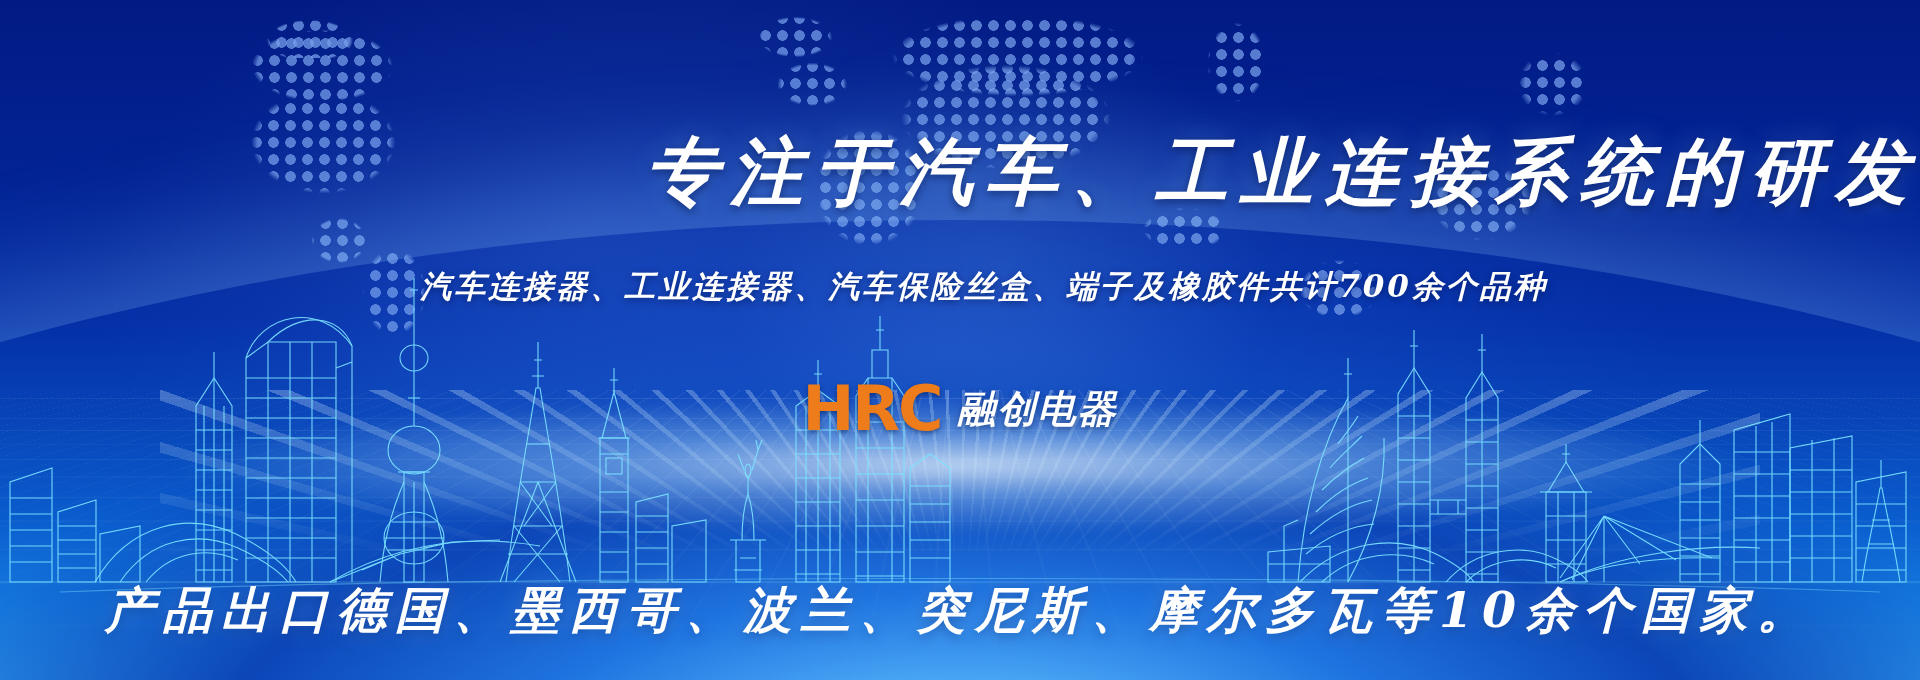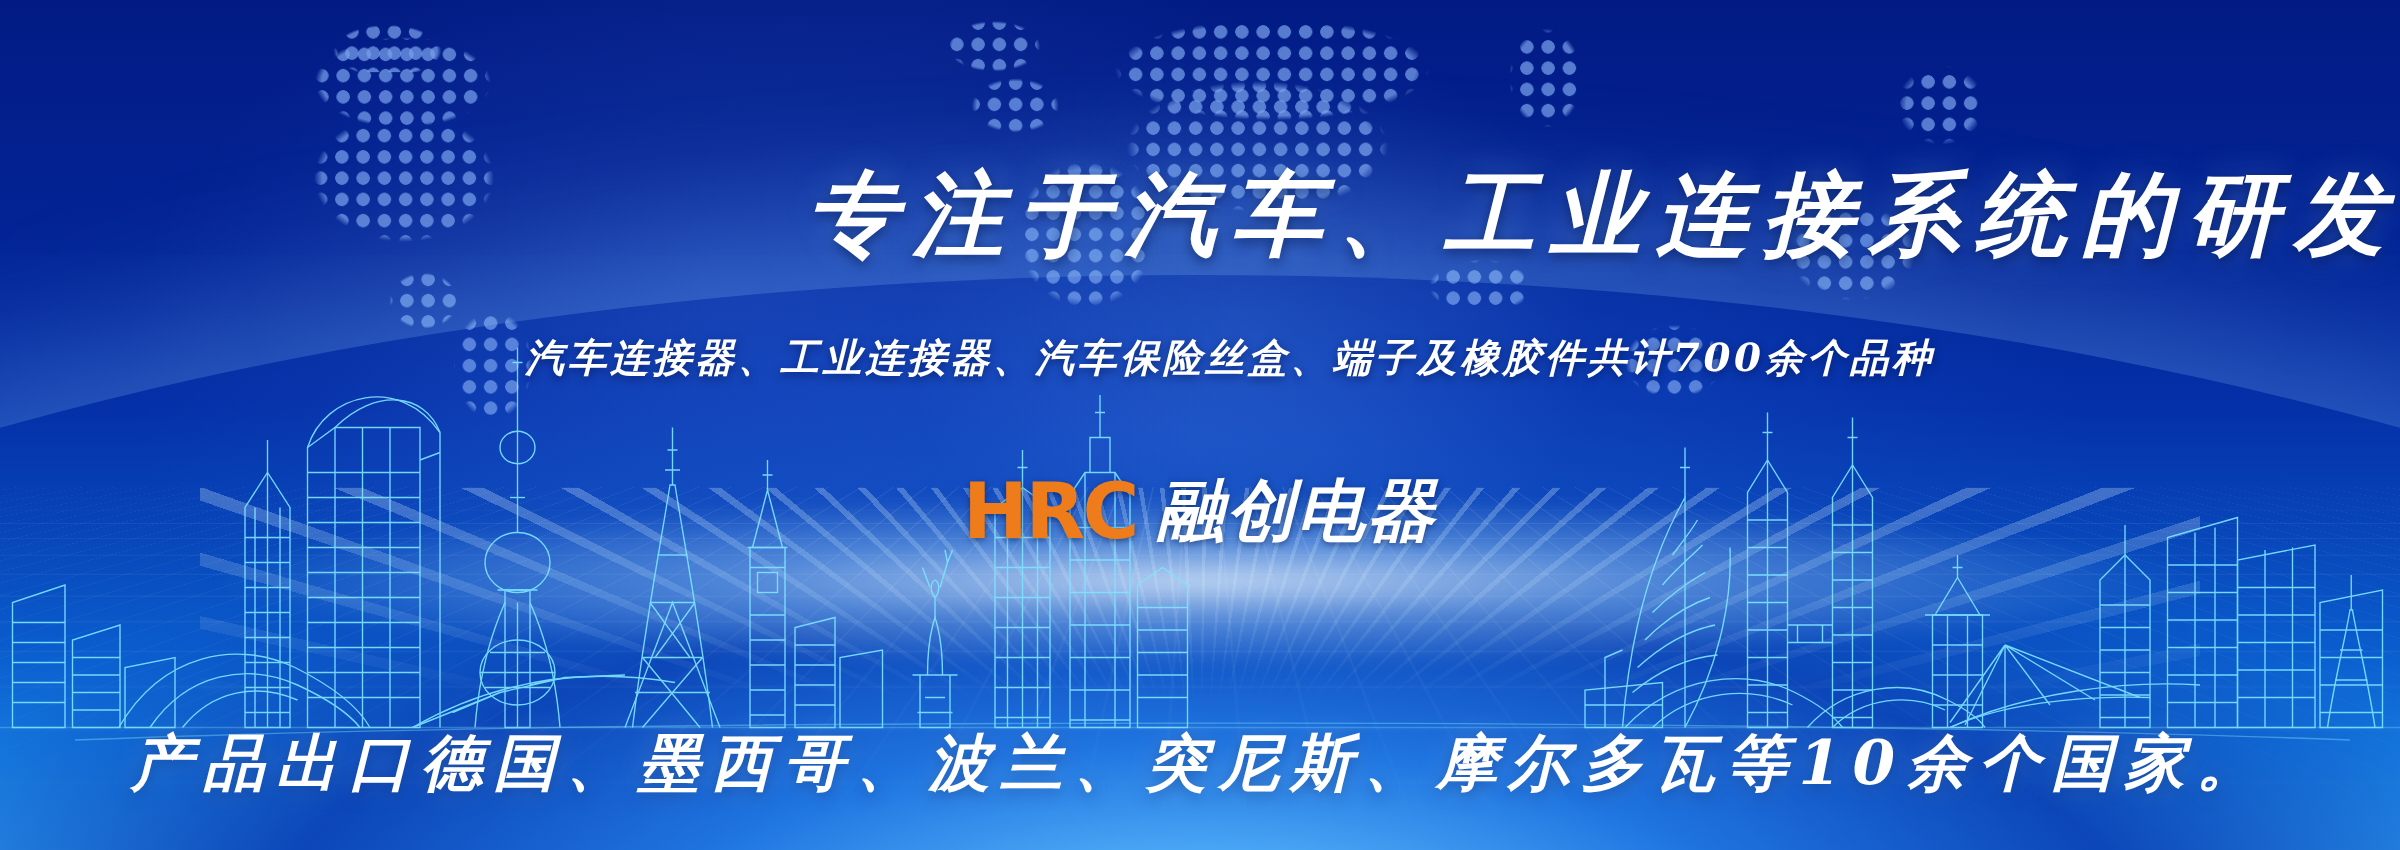--- a/index.html
+++ b/index.html
@@ -117,21 +117,21 @@
     display:flex;align-items:center;justify-content:center;gap:16px;
   }
   .logo-mark{
     font-family:"DejaVu Sans","Liberation Sans",sans-serif;
     font-weight:700;font-size:62px;line-height:1;
     color:#ef7c1a;letter-spacing:-2px;
     text-shadow:0 2px 5px rgba(0,25,80,.55);
   }
   .logo-name{
     font-family:"DejaVu Sans","Liberation Sans",sans-serif;
-    font-weight:700;font-style:italic;font-size:54px;line-height:1;
+    font-weight:700;font-style:italic;font-size:38px;line-height:1;
     color:#ffffff;letter-spacing:2px;
     text-shadow:0 2px 6px rgba(0,25,80,.55);
   }
 </style>
 </head>
 <body>
 
 <div id="banner">
 
   <div class="dotmap">

